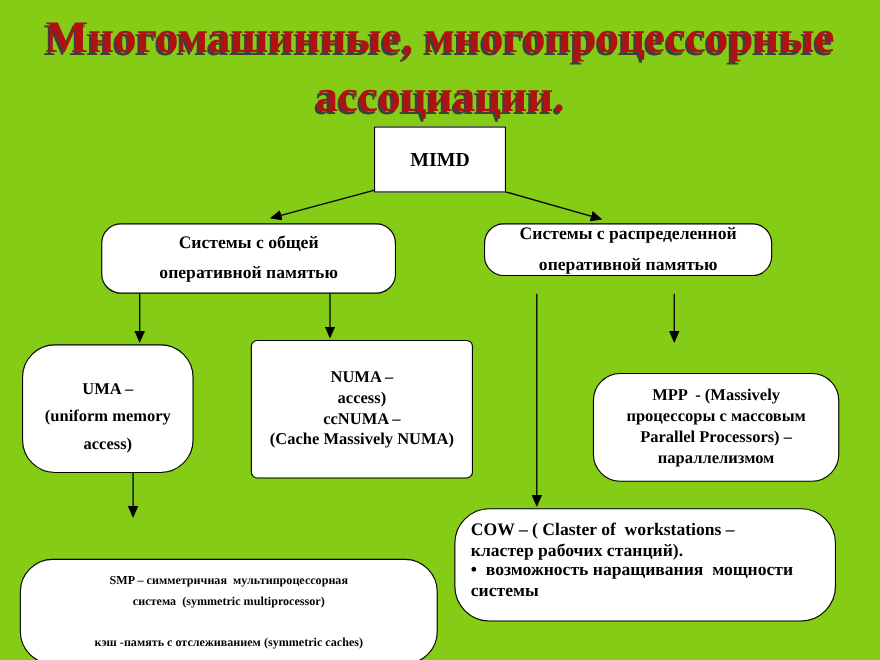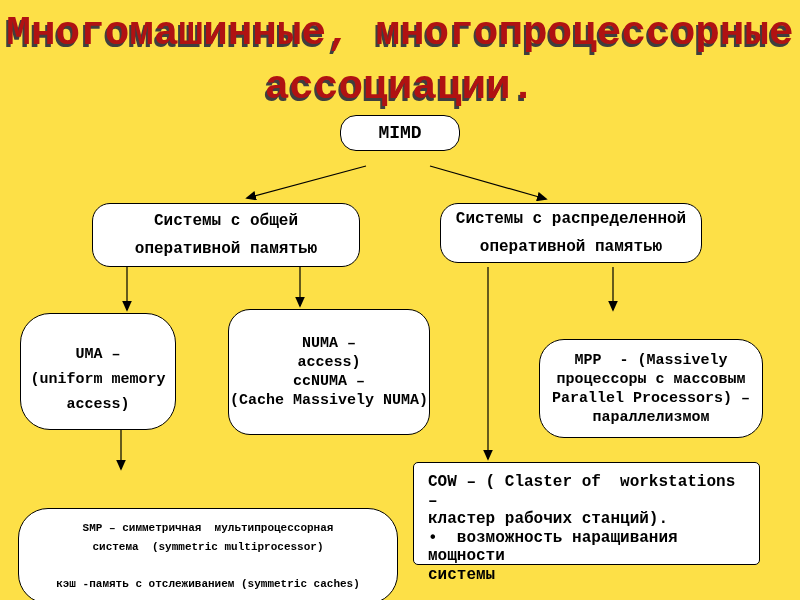--- a/index.html
+++ b/index.html
@@ -1,21 +1,21 @@
 <!DOCTYPE html>
 <html><head>
 <meta charset="utf-8">
 <style>
   html,body{margin:0;padding:0;}
   .slide{
     position:relative;
     width:800px;height:600px;
-    background:#fde047;
+    background:#84cc16;
     overflow:hidden;
-    font-family:Liberation Mono, monospace;
+    font-family:Liberation Serif, serif;
     color:#000;
   }
   .title{
     position:absolute;
     left:0;top:6px;width:800px;
     text-align:center;
     font-size:41px;
     font-weight:bold;
     line-height:54px;
     color:#b01212;
@@ -33,29 +33,29 @@
     display:flex;
     flex-direction:column;
     align-items:center;
     justify-content:center;
     text-align:center;
     font-weight:bold;
     z-index:2;
     box-sizing:border-box;
   }
   .node .line{white-space:pre-wrap;}
-  .n-mimd{left:340px;top:115px;width:120px;height:36px;border-radius:16px;font-size:18px;}
+  .n-mimd{left:340px;top:115px;width:120px;height:60px;border-radius:0;font-size:18px;}
   .n-shared{left:92px;top:203px;width:268px;height:64px;border-radius:18px;font-size:16px;line-height:28px;}
-  .n-distributed{left:440px;top:203px;width:262px;height:60px;border-radius:18px;font-size:16px;line-height:28px;text-align:right;}
+  .n-distributed{left:440px;top:203px;width:262px;height:48px;border-radius:18px;font-size:16px;line-height:28px;text-align:right;}
   .n-uma{left:20px;top:313px;width:156px;height:117px;border-radius:30px;font-size:15px;line-height:25px;justify-content:flex-start;padding-top:28px;}
-  .n-numa{left:228px;top:309px;width:202px;height:126px;border-radius:22px;font-size:15px;line-height:19px;}
+  .n-numa{left:228px;top:309px;width:202px;height:126px;border-radius:6px;font-size:15px;line-height:19px;}
   .n-mpp{left:539px;top:313px;width:224px;height:99px;border-radius:25px;font-size:15px;line-height:19px;margin-top:26px;}
   .n-smp{left:18px;top:472px;width:380px;height:96px;border-radius:30px;font-size:11px;line-height:18.5px;margin-top:36px;}
   .n-smp .spacer{height:18.5px;}
-  .n-cow{left:413px;top:462px;width:347px;height:103px;border-radius:5px;font-size:16px;line-height:18.5px;
+  .n-cow{left:413px;top:462px;width:347px;height:103px;border-radius:32px;font-size:16px;line-height:18.5px;
          align-items:flex-start;justify-content:flex-start;text-align:left;padding:10px 10px 0 14px;}
 </style>
 </head>
 <body>
 
 <div class="slide">
 
   <div class="title">
     <div>Многомашинные, многопроцессорные</div>
     <div>ассоциации.</div>

